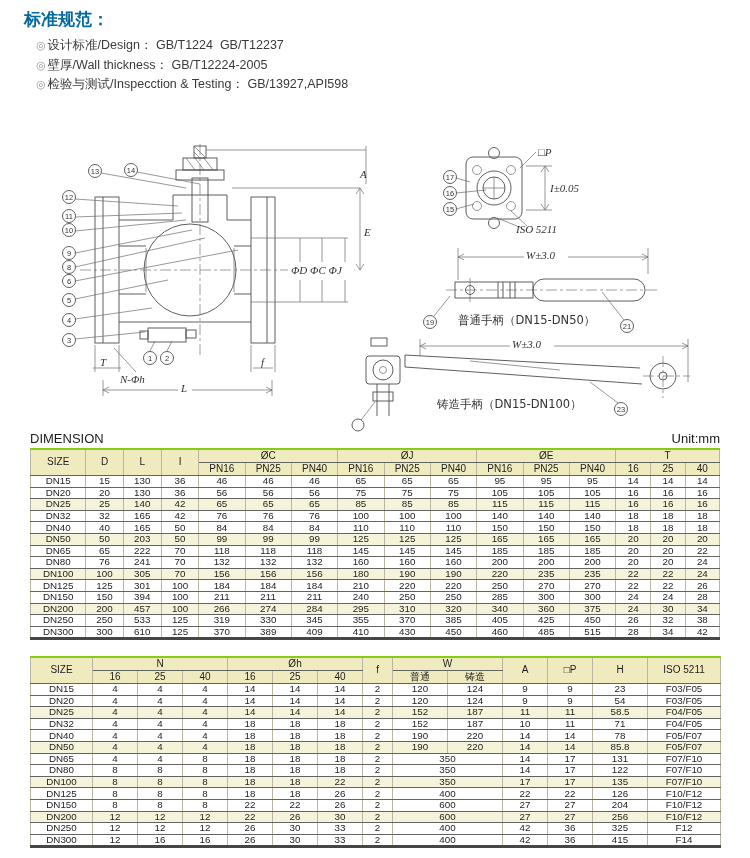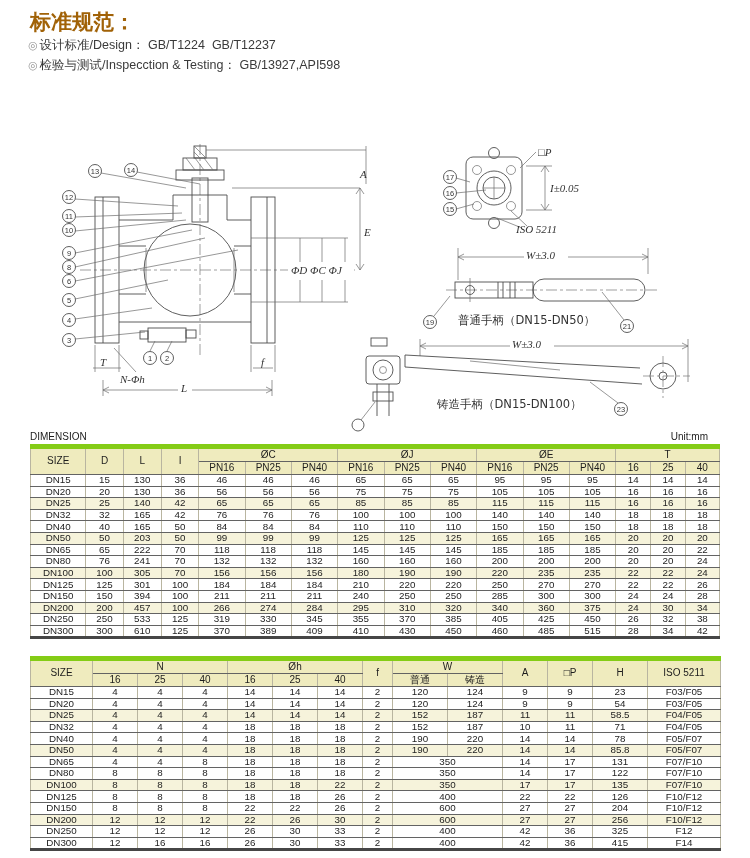--- a/index.html
+++ b/index.html
@@ -1,52 +1,53 @@
 <!DOCTYPE html>
 <html><head>
 <meta charset="utf-8">
 <style>
   html,body{margin:0;padding:0;}
   body{width:750px;height:858px;background:#fff;position:relative;overflow:hidden;
        font-family:"Liberation Sans",sans-serif;color:#222;}
   
-  .page-title{position:absolute;left:30px;top:8px;font-size:21px;font-weight:bold;color:#a16207;}
-  .spec-list{position:absolute;left:28px;top:36px;font-size:12.5px;color:#3a3a3a;line-height:19.5px;}
+  .page-title{position:absolute;left:24px;top:8px;font-size:17px;font-weight:bold;color:#0369a1;}
+  .spec-list{position:absolute;left:36px;top:36px;font-size:12.5px;color:#3a3a3a;line-height:19.5px;}
   .spec-item{white-space:pre;}
   .spec-bullet{color:#909090;margin-right:2px;font-size:11px;}
   
   .drawing{position:absolute;left:0;top:140px;}
   .dlabel{font:italic 11px "Liberation Serif",serif;fill:#333;}
   .cnum{font:7.5px "Liberation Sans",sans-serif;fill:#333;}
   .ccap{font:11.5px "DejaVu Sans","Liberation Sans",sans-serif;fill:#333;}
   .ln{stroke:#4d4d4d;fill:none;stroke-width:0.9;}
   .thin{stroke:#6b6b6b;fill:none;stroke-width:0.7;}
   .cl{stroke:#777;fill:none;stroke-width:0.7;stroke-dasharray:11 3 3 3;}
   .bub{stroke:#4d4d4d;fill:#fff;stroke-width:0.9;}
   
   .tblwrap{position:absolute;left:30px;width:690px;}
   #t1wrap{top:431px;}
   #t2wrap{top:656px;}
   .tcap{display:flex;justify-content:space-between;align-items:flex-end;
-        font-size:10px;color:#1c1c1c;margin:0 12px 2px 0;}
+        font-size:13px;color:#1c1c1c;margin:0 0 2px 0;}
   table{border-collapse:collapse;width:690px;table-layout:fixed;
-        border-top:5px solid #84cc16;border-bottom:3px solid #464646;}
+        border-top:2px solid #84cc16;border-bottom:3px solid #464646;}
   th,td{padding:0;text-align:center;color:#1d1d1d;line-height:1.05;
         border-left:1px solid #b9b5a0;border-right:1px solid #b9b5a0;
         border-top:1px solid #636363;border-bottom:1px solid #636363;}
   th{background:#efebbe;font-weight:normal;font-size:10px;height:12px;}
   td{font-size:9.8px;height:10.6px;}
   tr.hl td{background:#f6f3db;}
 </style>
 </head>
 <body>
 
 <div class="page-title">标准规范：</div>
 <div class="spec-list">
   <div class="spec-item"><span class="spec-bullet">◎</span><span>设计标准/Design： GB/T1224  GB/T12237</span></div>
+  <div class="spec-item"><span class="spec-bullet">◎</span><span>壁厚/Wall thickness： GB/T12224-2005</span></div>
   <div class="spec-item"><span class="spec-bullet">◎</span><span>检验与测试/Inspecction &amp; Testing： GB/13927,API598</span></div>
 </div>
 
 <svg class="drawing" width="750" height="293" viewBox="0 0 750 293">
 
   <g>
 
     <path class="cl" d="M80,130 H355"></path>
     <path class="cl" d="M200,4 V218"></path>
 

